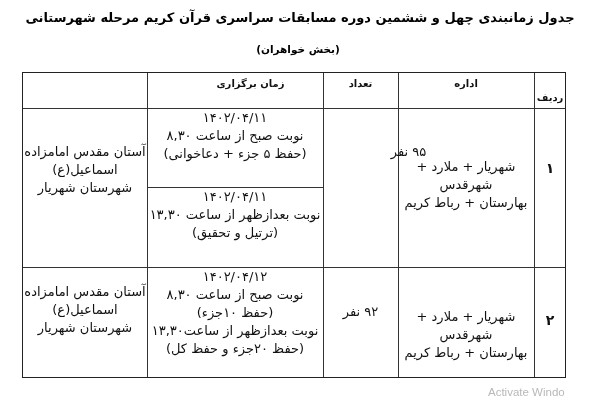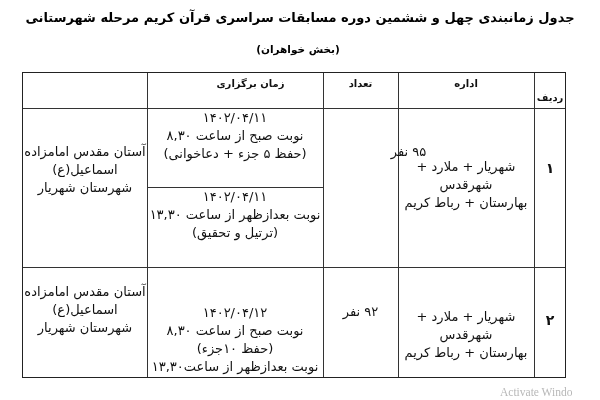--- a/index.html
+++ b/index.html
@@ -24,22 +24,22 @@
   }
   .vline { position:absolute; top:0; bottom:0; width:1px; background:#333; }
   .hline { position:absolute; height:1px; background:#333; }
   .cell {
     position:absolute; box-sizing:border-box; direction:rtl;
     text-align:center; font-size:13px; line-height:18px; color:#111;
   }
   .hdr { font-weight:bold; font-size:10px; }
   .num { font-weight:bold; font-size:14px; }
   .watermark {
-    position:absolute; left:500px; top:386px;
-    font-family:Liberation Serif, serif;
+    position:absolute; left:488px; top:386px;
+    font-family:Liberation Sans, sans-serif;
     font-size:11.5px; color:#b8b8b8; white-space:nowrap;
   }
 </style>
 </head>
 <body>
 
 <div class="title">جدول زمانبندی چهل و ششمین دوره مسابقات سراسری قرآن کریم مرحله شهرستانی</div>
 <div class="subtitle">(بخش خواهران)</div>
 
 <div class="grid">
@@ -78,25 +78,26 @@
     <div>شهریار + ملارد + شهرقدس</div>
     <div>بهارستان + رباط کریم</div>
   </div>
   <div class="cell num" style="left:511px; width:32px; top:86px;">۱</div>
 
   <div class="cell" style="left:0; width:124px; top:210px;">
     <div>آستان مقدس امامزاده</div>
     <div>اسماعیل(ع)</div>
     <div>شهرستان شهریار</div>
   </div>
-  <div class="cell" style="left:124px; width:176px; top:195px;margin-top:36px;">
+  <div class="cell" style="left:124px; width:176px; top:195px;">
     <div>۱۴۰۲/۰۴/۱۲</div>
     <div>نوبت صبح از ساعت ۸,۳۰</div>
     <div>(حفظ ۱۰جزء)</div>
     <div>نوبت بعدازظهر از ساعت۱۳,۳۰</div>
+    <div>(حفظ ۲۰جزء و حفظ کل)</div>
   </div>
   <div class="cell" style="left:300px; width:75px; top:230px;">۹۲ نفر</div>
   <div class="cell" style="left:375px; width:136px; top:235px;">
     <div>شهریار + ملارد + شهرقدس</div>
     <div>بهارستان + رباط کریم</div>
   </div>
   <div class="cell num" style="left:511px; width:32px; top:238px;">۲</div>
 </div>
 
 <div class="watermark">Activate Windo</div>

